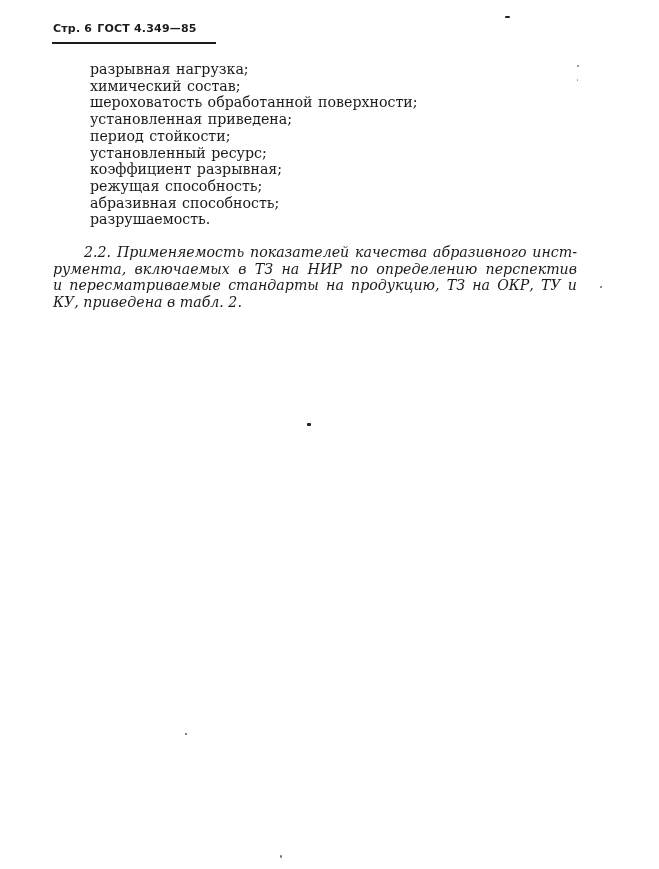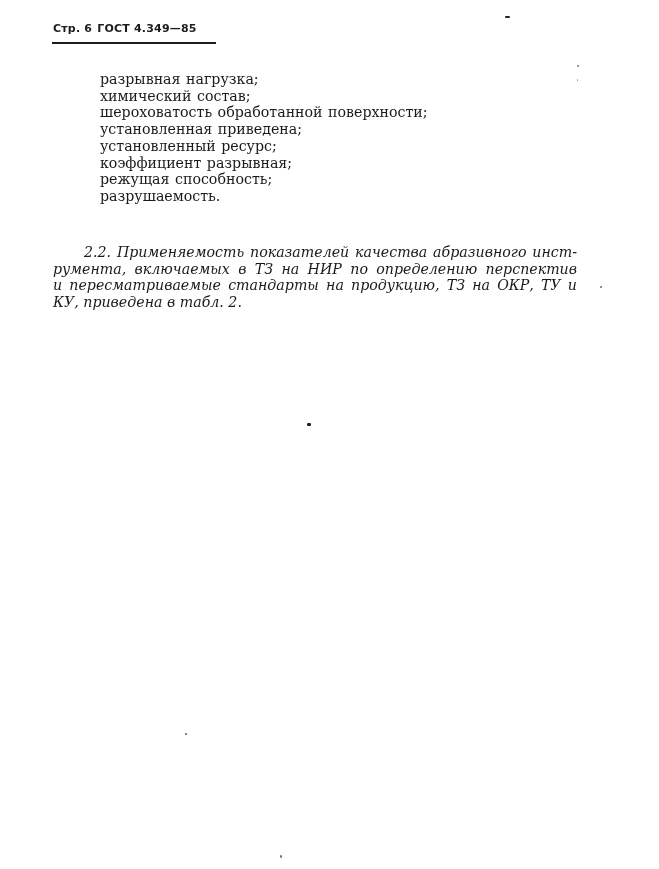--- a/index.html
+++ b/index.html
@@ -31,21 +31,21 @@
       left: 52px;
       top: 42px;
       width: 164px;
       height: 2px;
       background: #1c1c1c;
     }
     .list {
       position: absolute;
       left: 84px;
       top: 55px;
-      margin: 16px;
+      margin: 6px;
       padding: 0;
       list-style: none;
       font-family: "DejaVu Serif", serif;
       font-size: 14.2px;
       line-height: 16.7px;
       color: #1a1a1a;
     }
     .list li {
       margin: 0;
       padding: 0;
@@ -85,23 +85,25 @@
 <body>
 
 <div class="page-header"><span>Стр. 6</span><span class="sp"></span><span>ГОСТ 4.349—85</span></div>
 <div class="header-rule"></div>
 
 <ul class="list">
   <li>разрывная  нагрузка;</li>
   <li>химический  состав;</li>
   <li>шероховатость обработанной поверхности;</li>
   <li>установленная  приведена;</li>
+  <li>период  стойкости;</li>
   <li>установленный  ресурс;</li>
   <li>коэффициент разрывная;</li>
   <li>режущая способность;</li>
+  <li>абразивная способность;</li>
   <li>разрушаемость.</li>
 </ul>
 
 <div class="paragraph">
   <span class="ln first">2.2. Применяемость  показателей  качества  абразивного  инст-</span>
   <span class="ln">румента, включаемых в ТЗ на НИР по определению перспектив</span>
   <span class="ln">и пересматриваемые стандарты на продукцию, ТЗ на ОКР, ТУ и</span>
   <span class="ln last">КУ, приведена в табл. 2.</span>
 </div>
 

